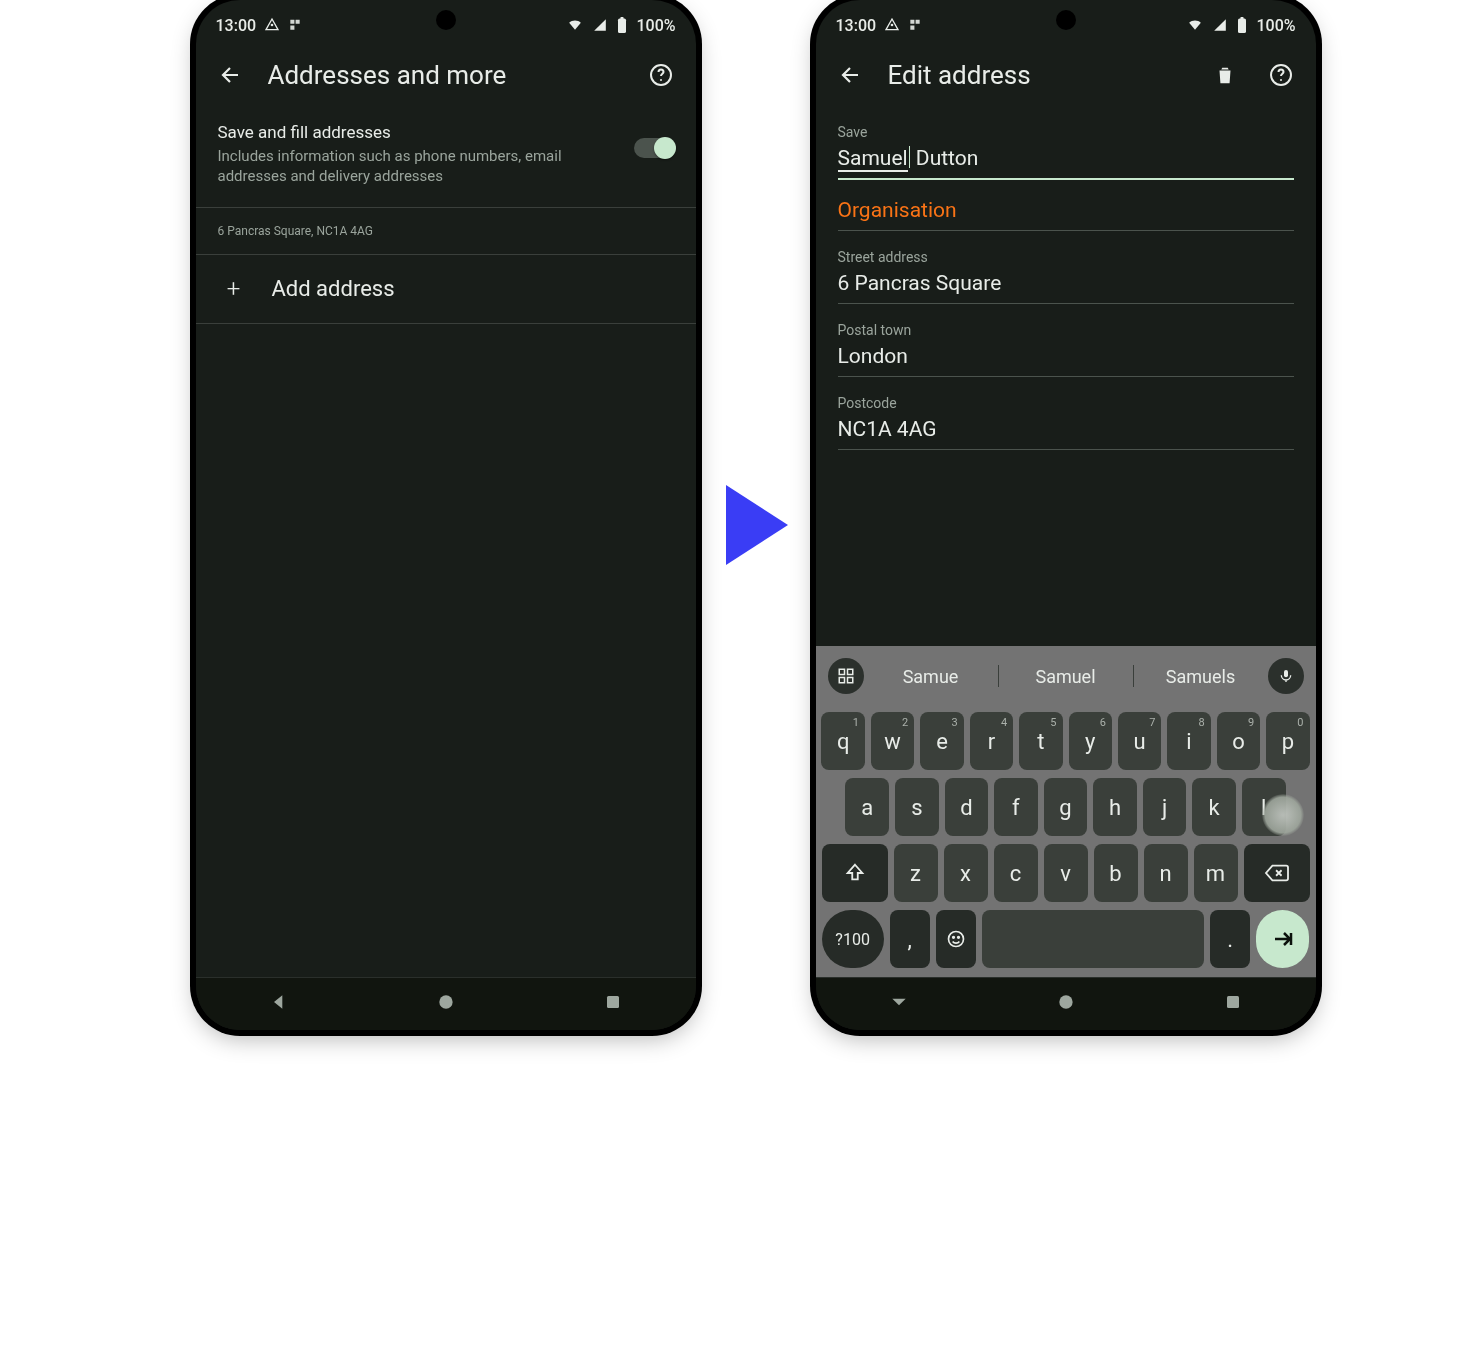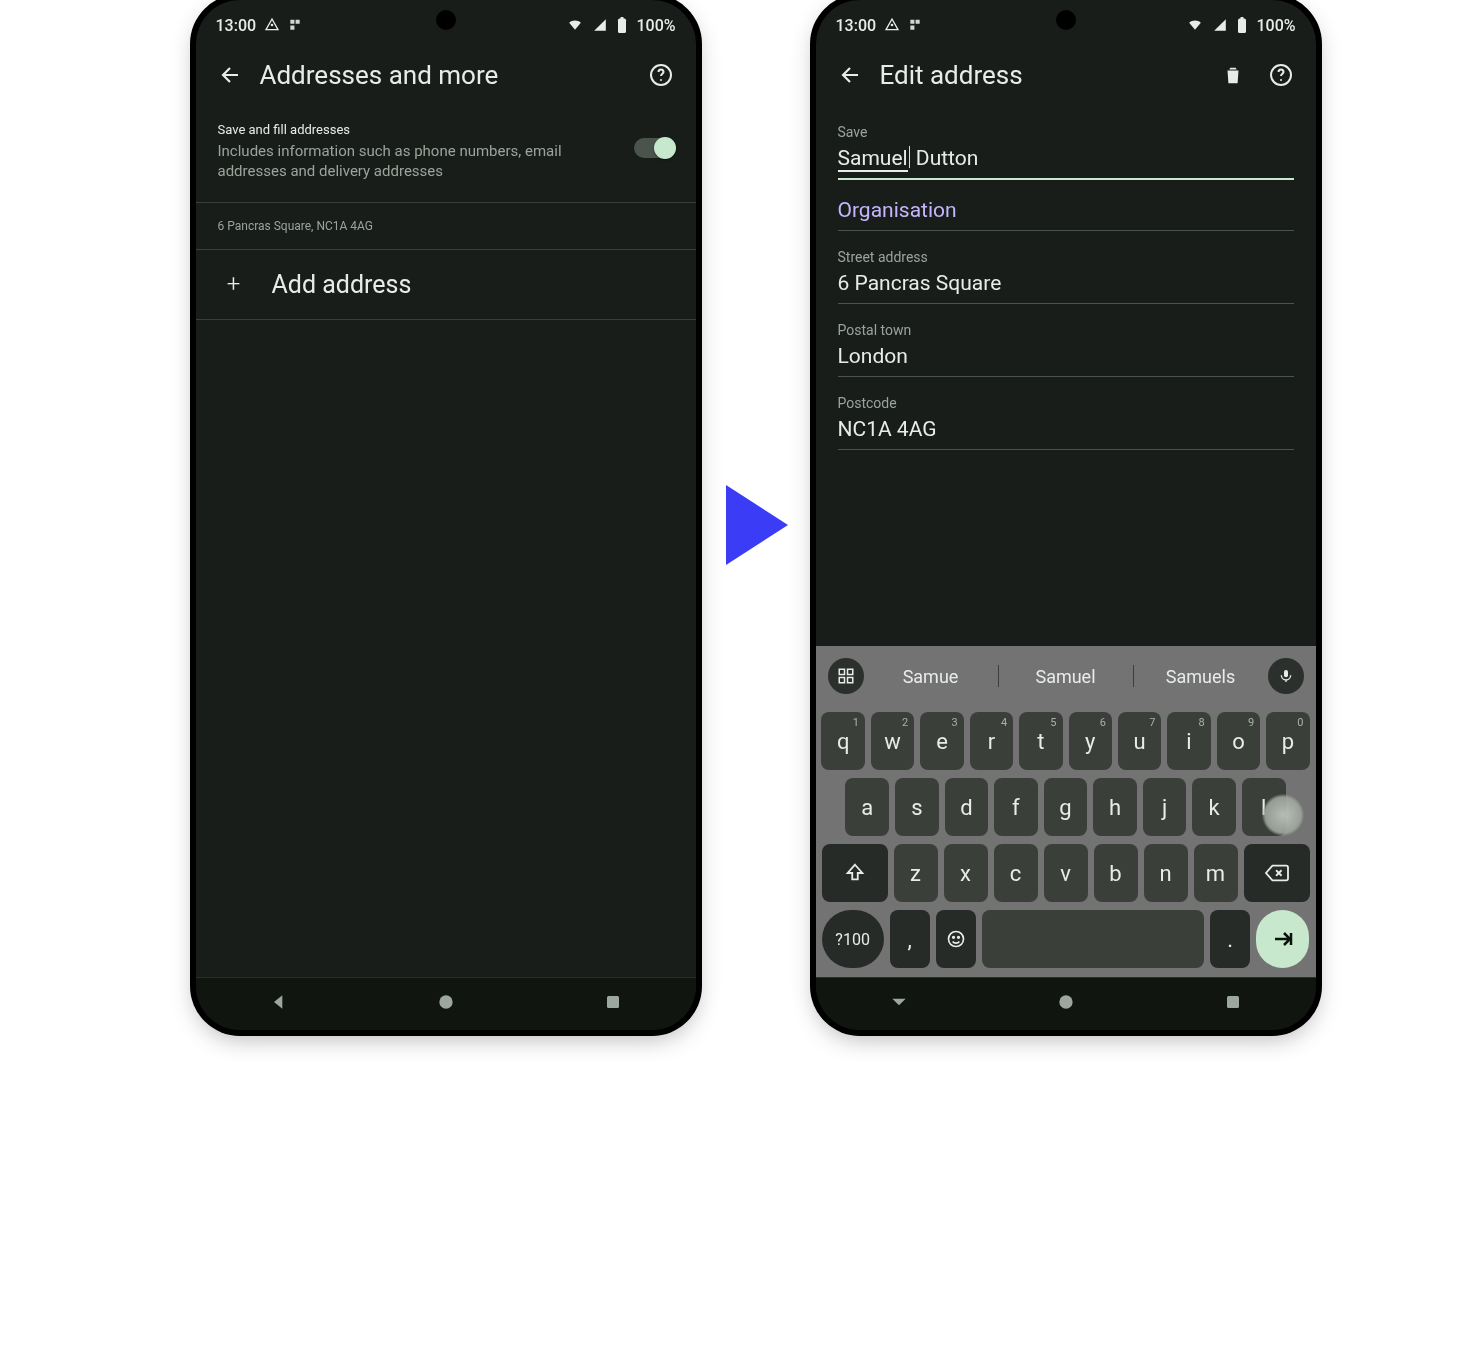--- a/index.html
+++ b/index.html
@@ -22,44 +22,44 @@
     position:relative;overflow:hidden;color:var(--text);
   }
   .notch{
     position:absolute;top:10px;left:50%;transform:translateX(-50%);width:20px;height:20px;background:#000;border-radius:50%;z-index:5;
   }
   .statusbar{
     display:flex;justify-content:space-between;align-items:center;padding:10px 20px 0 20px;height:30px;font-size:16px;font-weight:500;
   }
   .sb-left,.sb-right{display:flex;gap:8px;align-items:center}
   .sb-right svg,.sb-left svg{display:block}
-  .appbar{display:flex;align-items:center;gap:16px;padding:20px 22px 16px 22px}
+  .appbar{display:flex;align-items:center;gap:24px;padding:20px 22px 16px 22px}
   .appbar .title{font-size:26px;font-weight:400;flex:1}
   .iconbtn{width:26px;height:26px;display:flex;align-items:center;justify-content:center;color:var(--text);cursor:pointer}
   .toggle-row{display:flex;align-items:flex-start;gap:12px;padding:16px 22px 20px 22px;border-bottom:1px solid var(--divider)}
   .toggle-row .tcol{flex:1}
-  .toggle-row .ttitle{font-size:13px;margin-bottom:4px}
+  .toggle-row .ttitle{font-size:17px;margin-bottom:4px}
   .toggle-row .tdesc{font-size:15px;color:var(--muted);line-height:1.35}
   .switch{position:relative;width:40px;height:20px;background:#4b534d;border-radius:20px;margin-top:16px}
   .switch::after{content:'';position:absolute;width:22px;height:22px;background:var(--accent);border-radius:50%;top:-1px;right:-2px;box-shadow:0 1px 2px rgba(0,0,0,.4)}
   .list-row{padding:16px 22px;border-bottom:1px solid var(--divider)}
   .list-row .ltitle{font-size:19px;margin-bottom:2px}
   .list-row .lsub{font-size:12px;color:var(--muted)}
   .add-row{display:flex;align-items:center;gap:28px;padding:20px 28px;border-bottom:1px solid var(--divider)}
   .add-row .plus{font-size:24px;font-weight:300;color:var(--text);width:20px;text-align:center}
   .navbar{position:absolute;bottom:0;left:0;right:0;height:52px;display:flex;justify-content:space-around;align-items:center;border-top:1px solid #2a2f2b;background:#11150f}
   .navbtn{color:#9ea79f}
 
   
   .form{padding:0 22px}
   .fld{margin-top:18px;border-bottom:1px solid var(--field-line);padding-bottom:6px}
   .fld.active{border-bottom:2px solid var(--accent)}
   .fld .lbl{font-size:14px;color:var(--muted);margin-bottom:6px}
   .fld .val{font-size:21px;color:var(--text);min-height:26px}
-  .fld .placeholder{color:#c4b5fd}
+  .fld .placeholder{color:#f97316}
   .dropdown{display:flex;align-items:center;justify-content:space-between}
   .caret{width:0;height:0;border-left:6px solid transparent;border-right:6px solid transparent;border-top:7px solid var(--muted)}
   .underline{border-bottom:2px solid var(--text);padding-bottom:0}
   .cursor{display:inline-block;width:1px;height:22px;background:var(--accent);vertical-align:-3px;margin:0 1px}
 
   
   .kbd{position:absolute;left:0;right:0;bottom:52px;background:#737373;padding:8px 6px 10px 6px;}
   .sugrow{display:flex;align-items:center;gap:10px;padding:4px 6px 10px 6px}
   .chip{background:#2b302c;border-radius:20px;height:36px;min-width:36px;display:flex;align-items:center;justify-content:center;color:var(--text);font-size:17px}
   .sug{flex:1;text-align:center;font-size:18px;color:var(--text)}
@@ -143,21 +143,21 @@
       </div>
       <div class="switch"></div>
     </div>
 
     <div class="list-row">
       <div class="lsub">6 Pancras Square, NC1A 4AG</div>
     </div>
 
     <div class="add-row">
       <div class="plus">+</div>
-      <div style="font-size:25px">Add address</div>
+      <div style="font-size:22px">Add address</div>
     </div>
 
     <div class="navbar">
       <div class="navbtn"><svg width="20" height="20" viewBox="0 0 24 24" fill="currentColor">
             <path d="M16 4v16L6 12z"></path>
           </svg></div>
       <div class="navbtn"><svg width="20" height="20" viewBox="0 0 24 24" fill="currentColor">
             <circle cx="12" cy="12" r="8"></circle>
           </svg></div>
       <div class="navbtn"><svg width="18" height="18" viewBox="0 0 24 24" fill="currentColor">

